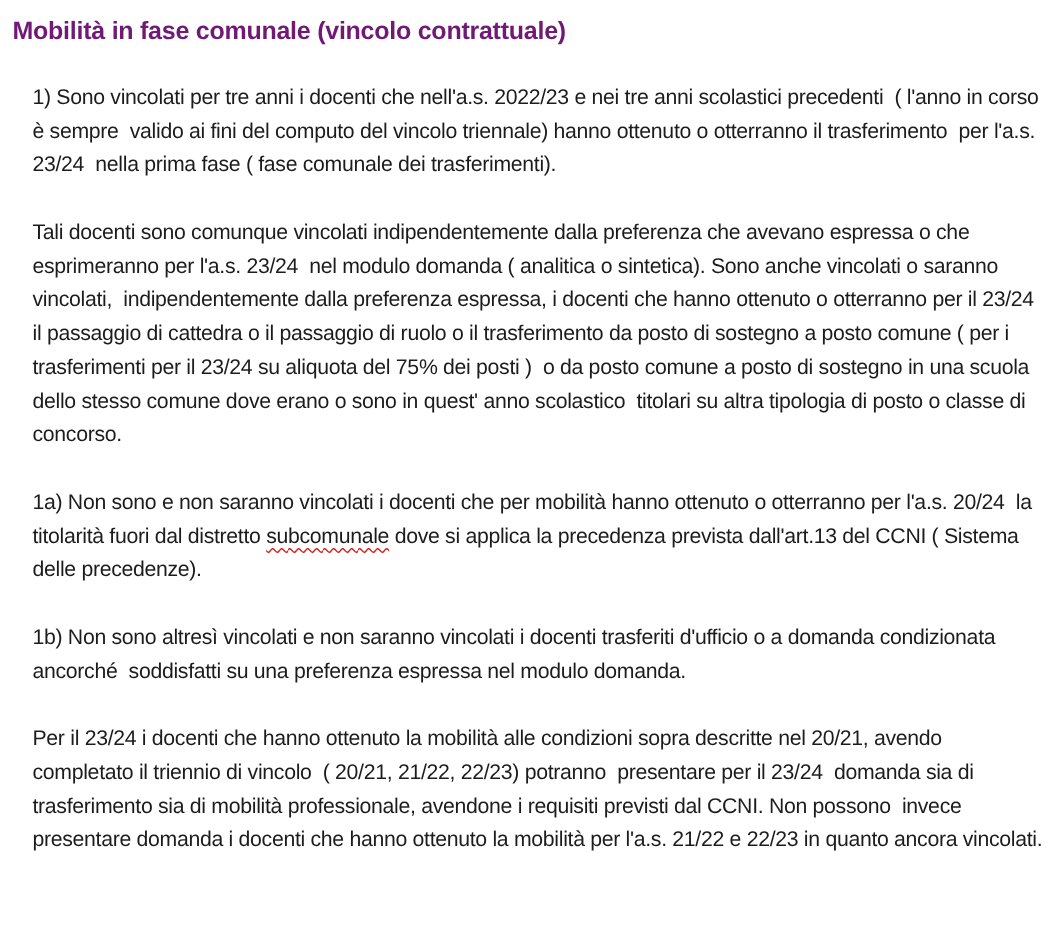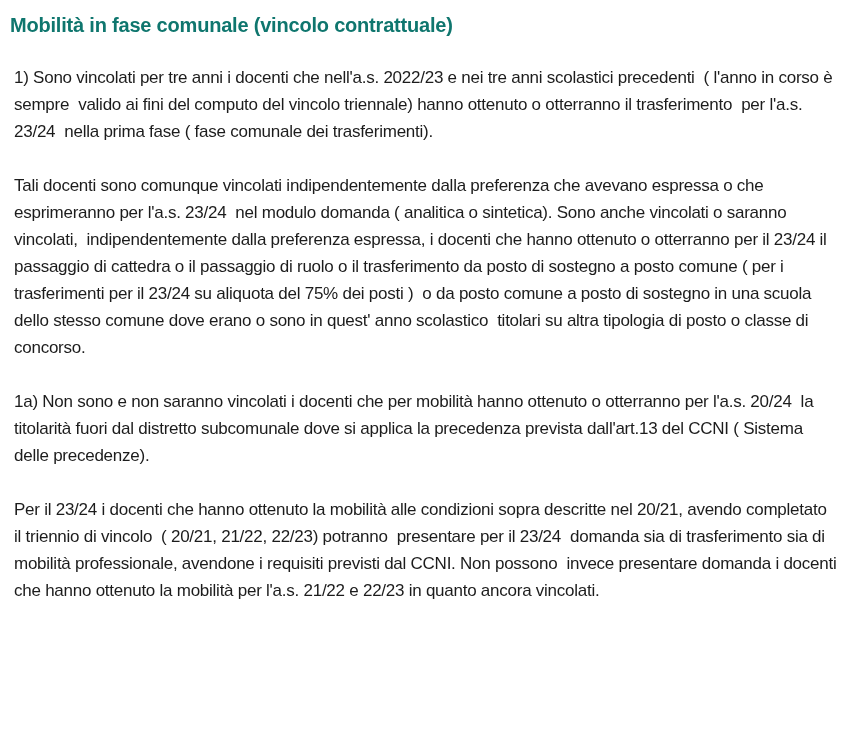--- a/index.html
+++ b/index.html
@@ -19,43 +19,45 @@
     font-size: 17px;
     line-height: 27px;
     letter-spacing: -0.25px;
     color: #1c1c1c;
     background: #ffffff;
   }
   .doc-title {
     font-size: 20px;
     line-height: 24px;
     font-weight: bold;
-    color: #0f766e;
+    color: #701a75;
     margin: 3px 0 0 0;
     letter-spacing: -0.2px;
   }
   .doc p {
-    margin: 27px 0 0 4px;
+    margin: 27px 0 0 16px;
     white-space: pre-wrap;
   }
   .spellcheck-squiggle {
+    text-decoration: underline;
     text-decoration-style: wavy;
     text-decoration-color: #d82018;
     text-decoration-thickness: 1px;
     text-underline-offset: 4px;
     text-decoration-skip-ink: none;
   }
 </style>
 </head>
 <body>
 
 <div class="doc">
   <h1 class="doc-title">Mobilità in fase comunale (vincolo contrattuale)</h1>
 
   <p>1) Sono vincolati per tre anni i docenti che nell'a.s. 2022/23 e nei tre anni scolastici precedenti  ( l'anno in corso è sempre  valido ai fini del computo del vincolo triennale) hanno ottenuto o otterranno il trasferimento  per l'a.s. 23/24  nella prima fase ( fase comunale dei trasferimenti).</p>
 
   <p>Tali docenti sono comunque vincolati indipendentemente dalla preferenza che avevano espressa o che esprimeranno per l'a.s. 23/24  nel modulo domanda ( analitica o sintetica). Sono anche vincolati o saranno vincolati,  indipendentemente dalla preferenza espressa, i docenti che hanno ottenuto o otterranno per il 23/24 il passaggio di cattedra o il passaggio di ruolo o il trasferimento da posto di sostegno a posto comune ( per i trasferimenti per il 23/24 su aliquota del 75% dei posti )  o da posto comune a posto di sostegno in una scuola dello stesso comune dove erano o sono in quest' anno scolastico  titolari su altra tipologia di posto o classe di concorso.</p>
 
   <p><span>1a) Non sono e non saranno vincolati i docenti che per mobilità hanno ottenuto o otterranno per l'a.s. 20/24  la titolarità fuori dal distretto </span><span class="spellcheck-squiggle">subcomunale</span><span> dove si applica la precedenza prevista dall'art.13 del CCNI ( Sistema delle precedenze).</span></p>
 
+  <p>1b) Non sono altresì vincolati e non saranno vincolati i docenti trasferiti d'ufficio o a domanda condizionata ancorché  soddisfatti su una preferenza espressa nel modulo domanda.</p>
 
   <p>Per il 23/24 i docenti che hanno ottenuto la mobilità alle condizioni sopra descritte nel 20/21, avendo completato il triennio di vincolo  ( 20/21, 21/22, 22/23) potranno  presentare per il 23/24  domanda sia di trasferimento sia di mobilità professionale, avendone i requisiti previsti dal CCNI. Non possono  invece presentare domanda i docenti che hanno ottenuto la mobilità per l'a.s. 21/22 e 22/23 in quanto ancora vincolati.</p>
 </div>
 
 </body></html>

